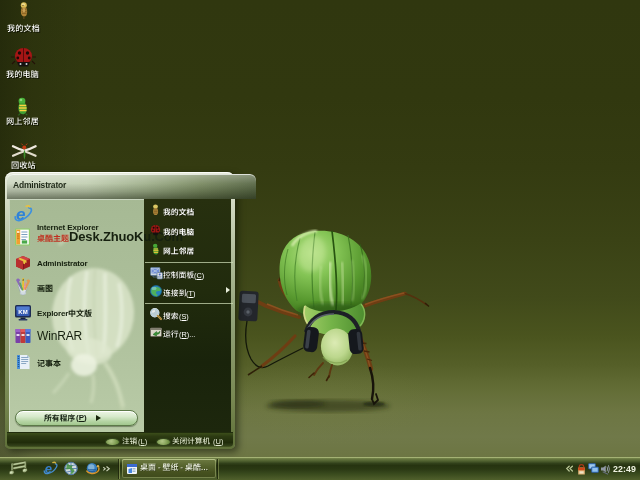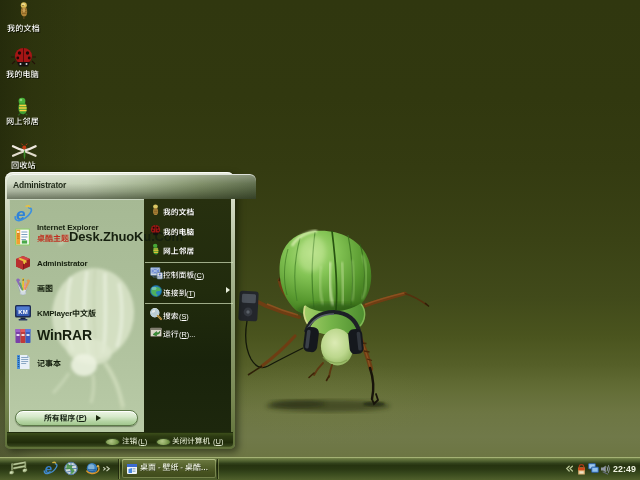--- a/index.html
+++ b/index.html
@@ -237,35 +237,35 @@
       <path transform="translate(0,7.24)" d="M0.5 -6.3V-5.4H7.5V-6.3ZM2.1 -4.8V-1.1H5.9V-4.8ZM2.9 -2.6H3.6V-1.9H2.9ZM4.4 -2.6H5.1V-1.9H4.4ZM2.9 -4.0H3.6V-3.3H2.9ZM4.4 -4.0H5.1V-3.3H4.4ZM0.6 -4.2V0.3H6.4V0.7H7.4V-4.3H6.4V-0.6H1.6V-4.2Z M8.6 -6.5V0.7H9.5V0.4H14.5V0.7H15.4V-6.5ZM10.1 -1.1C11.2 -1.0 12.5 -0.7 13.3 -0.4H9.5V-2.8C9.6 -2.6 9.8 -2.3 9.8 -2.1C10.3 -2.2 10.7 -2.4 11.2 -2.6L10.9 -2.1C11.5 -2.0 12.4 -1.7 12.9 -1.5L13.2 -2.1C12.8 -2.3 12.0 -2.5 11.4 -2.6C11.6 -2.7 11.8 -2.8 12.0 -3.0C12.7 -2.6 13.4 -2.4 14.0 -2.2C14.1 -2.4 14.3 -2.7 14.5 -2.8V-0.4H13.4L13.8 -1.1C13.0 -1.3 11.7 -1.6 10.6 -1.7ZM11.2 -5.6C10.8 -5.0 10.2 -4.5 9.5 -4.1C9.7 -4.0 10.0 -3.7 10.2 -3.5C10.3 -3.6 10.5 -3.8 10.6 -3.9C10.8 -3.7 11.0 -3.6 11.2 -3.4C10.7 -3.2 10.1 -3.0 9.5 -2.9V-5.6ZM11.3 -5.6H14.5V-3.0C13.9 -3.1 13.4 -3.2 12.9 -3.4C13.4 -3.8 13.9 -4.2 14.2 -4.7L13.7 -5.1L13.5 -5.0H11.8C11.9 -5.1 12.0 -5.3 12.0 -5.4ZM12.0 -3.8C11.7 -4.0 11.5 -4.1 11.3 -4.3H12.8C12.6 -4.1 12.3 -4.0 12.0 -3.8Z" fill="#16200f"></path>
     </svg></div>
 <div class="abs" style="left:13px;top:302px;width:20px;height:20px"><svg width="20" height="20" viewBox="0 0 20 20">
 <rect x="2" y="3" width="16" height="12.5" rx="1.6" fill="#1c2a52"></rect>
 <rect x="3.4" y="4.4" width="13.2" height="9.7" rx="1" fill="#3358b0"></rect>
 <path d="M3.4,4.4 L16.6,4.4 L16.6,8 Q10,10.5 3.4,8 Z" fill="#5884d8" opacity=".8"></path>
 <text x="10" y="11.5" font-size="6" font-weight="bold" fill="#fff" text-anchor="middle" font-family="Liberation Sans">KM</text>
 <rect x="7.5" y="15.5" width="5" height="1.6" fill="#16203e"></rect>
 <rect x="5.5" y="17.1" width="9" height="1.4" rx=".7" fill="#2a3a66"></rect>
     </svg></div>
-<div class="abs" style="left:37px;top:306px;height:11px;line-height:9px;white-space:nowrap"><span style="font-size:8px;font-weight:bold;color:#16200f;letter-spacing:-.15px">KMPlayer</span><svg width="24" height="7.0" viewBox="0 0 24 7.0" style="display:inline-block;overflow:visible">
+<div class="abs" style="left:37px;top:306px;height:11px;line-height:9px;white-space:nowrap"><span style="font-size:8px;font-weight:bold;color:#16200f;letter-spacing:-.15px">Explorer</span><svg width="24" height="7.0" viewBox="0 0 24 7.0" style="display:inline-block;overflow:visible">
       <path transform="translate(0,7.24)" d="M3.5 -6.8V-5.4H0.7V-1.4H1.7V-1.8H3.5V0.7H4.5V-1.8H6.3V-1.4H7.3V-5.4H4.5V-6.8ZM1.7 -2.7V-4.5H3.5V-2.7ZM6.3 -2.7H4.5V-4.5H6.3Z M11.3 -6.6C11.5 -6.2 11.7 -5.8 11.8 -5.4H8.4V-4.5H9.6C10.0 -3.4 10.6 -2.4 11.3 -1.6C10.5 -1.0 9.5 -0.5 8.2 -0.2C8.4 0.0 8.7 0.5 8.8 0.7C10.1 0.3 11.2 -0.2 12.0 -0.9C12.9 -0.2 13.9 0.3 15.2 0.6C15.3 0.4 15.6 -0.0 15.8 -0.2C14.6 -0.5 13.6 -1.0 12.8 -1.6C13.5 -2.4 14.0 -3.4 14.4 -4.5H15.7V-5.4H12.2L12.9 -5.7C12.8 -6.0 12.5 -6.5 12.3 -6.9ZM12.1 -2.3C11.4 -2.9 11.0 -3.7 10.6 -4.5H13.4C13.0 -3.6 12.6 -2.9 12.1 -2.3Z M16.7 -6.6V-3.5C16.7 -2.3 16.7 -0.8 16.2 0.2C16.4 0.3 16.7 0.6 16.9 0.8C17.3 0.0 17.5 -1.1 17.6 -2.1H18.3V0.7H19.2V-2.9H17.6L17.6 -3.5V-3.8H19.6V-4.7H19.0V-6.8H18.1V-4.7H17.6V-6.6ZM22.6 -3.7C22.5 -3.1 22.3 -2.5 22.0 -2.0C21.7 -2.5 21.5 -3.1 21.4 -3.7ZM19.8 -6.3V-3.6C19.8 -2.5 19.7 -0.8 19.2 0.3C19.4 0.4 19.7 0.6 19.9 0.8C20.1 0.6 20.2 0.3 20.3 0.0C20.4 0.2 20.7 0.5 20.8 0.8C21.2 0.5 21.7 0.1 22.0 -0.3C22.3 0.1 22.7 0.5 23.1 0.8C23.3 0.5 23.6 0.2 23.8 -0.0C23.3 -0.3 22.9 -0.6 22.6 -1.1C23.1 -1.9 23.4 -3.1 23.6 -4.5L23.0 -4.6L22.8 -4.6H20.7V-5.5C21.7 -5.6 22.8 -5.7 23.7 -5.9L23.2 -6.8C22.3 -6.6 21.0 -6.4 19.8 -6.3ZM21.5 -1.1C21.2 -0.7 20.8 -0.3 20.3 -0.1C20.6 -1.1 20.7 -2.3 20.7 -3.3C20.9 -2.5 21.2 -1.8 21.5 -1.1Z" fill="#16200f"></path>
     </svg></div>
 <div class="abs" style="left:13px;top:326px;width:20px;height:20px"><svg width="20" height="20" viewBox="0 0 20 20">
 <rect x="2.5" y="3" width="5" height="14" rx="0.8" fill="#7a3fa8"></rect>
 <rect x="2.5" y="3" width="5" height="3" fill="#9a5fc8"></rect>
 <rect x="7.5" y="3" width="5" height="14" rx="0.8" fill="#c03a3a"></rect>
 <rect x="7.5" y="3" width="5" height="3" fill="#e05a5a"></rect>
 <rect x="12.5" y="3" width="5" height="14" rx="0.8" fill="#3a5ac0"></rect>
 <rect x="12.5" y="3" width="5" height="3" fill="#5a7ae0"></rect>
 <rect x="3.5" y="8" width="3" height="2" fill="#e8d8f0"></rect>
       <rect x="8.5" y="8" width="3" height="2" fill="#f0d8d8"></rect>
 <rect x="13.5" y="8" width="3" height="2" fill="#d8e0f0"></rect>
     </svg></div>
-<div class="abs" style="left:37px;top:330px;height:11px;line-height:9px;white-space:nowrap"><span style="font-size:14px;font-weight:bold;color:#16200f;letter-spacing:-.15px">WinRAR</span></div>
+<div class="abs" style="left:37px;top:330px;height:11px;line-height:9px;white-space:nowrap"><span style="font-size:12px;font-weight:normal;color:#16200f;letter-spacing:-.15px">WinRAR</span></div>
 <div class="abs" style="left:13px;top:352px;width:20px;height:20px"><svg width="20" height="20" viewBox="0 0 20 20">
 <path d="M4,3 L14,3 L16.5,5.5 L16.5,17 L4,17 Z" fill="#e8f0f8"></path>
 <path d="M14,3 L14,5.5 L16.5,5.5 Z" fill="#a8c0d8"></path>
 <path d="M4,3 L4,17 L7,17 L7,3 Z" fill="#4a90d8"></path>
 <path d="M4.8,4.5 h1.4 M4.8,6.5 h1.4 M4.8,8.5 h1.4 M4.8,10.5 h1.4 M4.8,12.5 h1.4 M4.8,14.5 h1.4" stroke="#1e5a9a" stroke-width="1"></path>
 <path d="M8.2,5.5 h7 M8.2,7.5 h7 M8.2,9.5 h7 M8.2,11.5 h5" stroke="#8aa8c4" stroke-width="1"></path>
     </svg></div>
 <div class="abs" style="left:37px;top:356px;height:11px;line-height:9px;white-space:nowrap"><svg width="24" height="7.0" viewBox="0 0 24 7.0" style="display:inline-block;overflow:visible">
       <path transform="translate(0,7.24)" d="M0.8 -6.1C1.3 -5.7 1.9 -5.1 2.1 -4.7L2.8 -5.4C2.5 -5.7 1.9 -6.3 1.5 -6.7ZM0.3 -4.3V-3.4H1.5V-1.0C1.5 -0.5 1.2 -0.2 1.1 -0.1C1.2 0.1 1.5 0.4 1.6 0.6C1.7 0.4 2.0 0.2 3.3 -0.8C3.2 -1.0 3.1 -1.4 3.0 -1.6L2.4 -1.2V-4.3ZM3.3 -6.3V-5.3H6.3V-3.7H3.5V-0.7C3.5 0.3 3.8 0.6 4.9 0.6C5.1 0.6 6.1 0.6 6.4 0.6C7.4 0.6 7.7 0.2 7.8 -1.2C7.5 -1.3 7.1 -1.4 6.9 -1.6C6.8 -0.5 6.7 -0.3 6.3 -0.3C6.1 -0.3 5.2 -0.3 5.0 -0.3C4.5 -0.3 4.5 -0.4 4.5 -0.7V-2.8H6.3V-2.4H7.3V-6.3Z M9.0 -1.2V-0.5H11.5V-0.2C11.5 -0.1 11.4 -0.0 11.3 0.0C11.2 0.0 10.7 0.0 10.3 -0.0C10.4 0.2 10.6 0.5 10.6 0.7C11.3 0.7 11.7 0.7 12.0 0.6C12.3 0.5 12.5 0.3 12.5 -0.2V-0.5H13.9V-0.1H14.9V-1.5H15.7V-2.2H14.9V-3.2H12.5V-3.6H14.7V-5.2H12.5V-5.5H15.5V-6.3H12.5V-6.8H11.5V-6.3H8.5V-5.5H11.5V-5.2H9.3V-3.6H11.5V-3.2H9.1V-2.6H11.5V-2.2H8.3V-1.5H11.5V-1.2ZM10.2 -4.6H11.5V-4.2H10.2ZM12.5 -4.6H13.8V-4.2H12.5ZM12.5 -2.6H13.9V-2.2H12.5ZM12.5 -1.5H13.9V-1.2H12.5Z M19.5 -4.3V-1.6H18.0C18.6 -2.4 19.1 -3.3 19.4 -4.3ZM20.5 -4.3H20.5C20.9 -3.3 21.4 -2.4 21.9 -1.6H20.5ZM19.5 -6.8V-5.2H16.5V-4.3H18.4C17.9 -3.0 17.1 -1.9 16.2 -1.3C16.4 -1.1 16.7 -0.7 16.9 -0.5C17.2 -0.7 17.5 -1.0 17.8 -1.4V-0.6H19.5V0.7H20.5V-0.6H22.2V-1.3C22.4 -1.0 22.7 -0.7 23.0 -0.5C23.2 -0.8 23.5 -1.2 23.8 -1.4C22.8 -2.0 22.0 -3.1 21.5 -4.3H23.5V-5.2H20.5V-6.8Z" fill="#16200f"></path>
     </svg></div>

